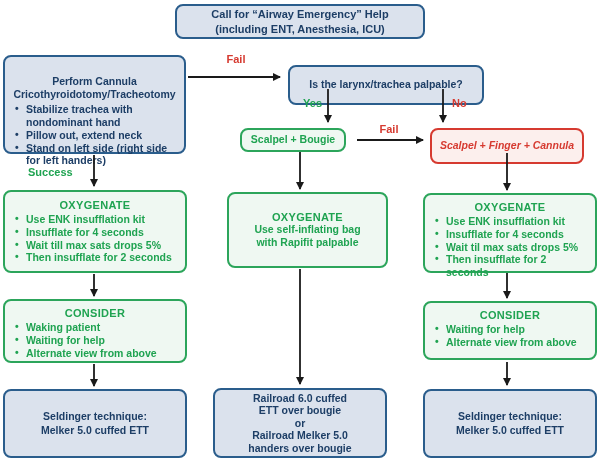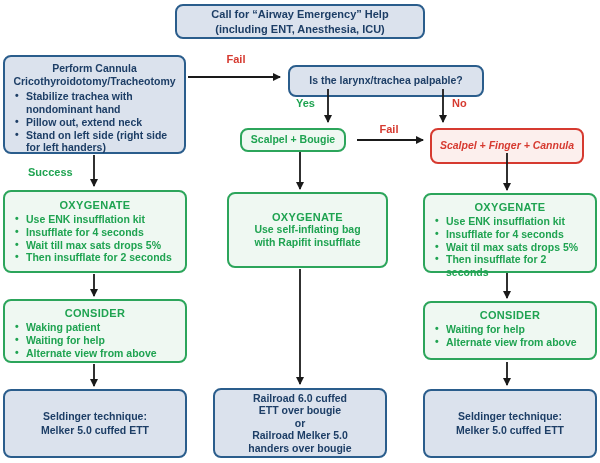--- a/index.html
+++ b/index.html
@@ -52,41 +52,41 @@
       <line x1="94" y1="364" x2="94" y2="386" marker-end="url(#ah)"></line>
       <line x1="300" y1="152" x2="300" y2="189" marker-end="url(#ah)"></line>
       <line x1="300" y1="269" x2="300" y2="384" marker-end="url(#ah)"></line>
       <line x1="507" y1="153" x2="507" y2="190" marker-end="url(#ah)"></line>
       <line x1="507" y1="273" x2="507" y2="298" marker-end="url(#ah)"></line>
       <line x1="507" y1="362" x2="507" y2="385" marker-end="url(#ah)"></line>
     </g>
   </svg>
 
   <div class="lbl red-t" style="left:212px; top:53px; width:48px; text-align:center;">Fail</div>
-  <div class="lbl green-t" style="left:296px; top:97px; width:26px; ">Yes</div>
+  <div class="lbl green-t" style="left:296px; top:97px; width:26px; text-align:right;">Yes</div>
   <div class="lbl red-t" style="left:452px; top:97px;">No</div>
   <div class="lbl red-t" style="left:364px; top:123px; width:50px; text-align:center;">Fail</div>
   <div class="lbl green-t" style="left:28px; top:166px;">Success</div>
 
   <div class="box blue center t11" style="left:175px; top:4px; width:250px; height:35px;">
     <div>Call for “Airway Emergency” Help</div>
     <div>(including ENT, Anesthesia, ICU)</div>
   </div>
 
-  <div class="box blue" style="left:3px; top:55px; width:183px; height:99px; justify-content:flex-start; padding-top:5px;">
+  <div class="box blue" style="left:3px; top:55px; width:183px; height:99px; justify-content:flex-start; padding-top:18px;">
     <div class="center t10">Perform Cannula</div>
     <div class="center t10">Cricothyroidotomy/Tracheotomy</div>
     <ul class="bullets">
       <li>Stabilize trachea with nondominant hand</li>
       <li>Pillow out, extend neck</li>
       <li>Stand on left side (right side for left handers)</li>
     </ul>
   </div>
 
-  <div class="box blue center t10" style="left:288px; top:65px; width:196px; height:32px;">
+  <div class="box blue center t10" style="left:288px; top:65px; width:196px; height:40px;">
     <div>Is the larynx/trachea palpable?</div>
   </div>
 
   <div class="box green center t10" style="left:240px; top:128px; width:106px; height:24px;">
     <div>Scalpel + Bougie</div>
   </div>
 
   <div class="box red center t10" style="left:430px; top:128px; width:154px; height:36px;font-style:italic;">
     <div>Scalpel + Finger + Cannula</div>
   </div>
@@ -97,21 +97,21 @@
       <li>Use ENK insufflation kit</li>
       <li>Insufflate for 4 seconds</li>
       <li>Wait till max sats drops 5%</li>
       <li>Then insufflate for 2 seconds</li>
     </ul>
   </div>
 
   <div class="box green center" style="left:227px; top:192px; width:161px; height:76px;">
     <div class="hdr">OXYGENATE</div>
     <div class="t10">Use self-inflating bag</div>
-    <div class="t10">with Rapifit insufflate</div>
+    <div class="t10">with Rapifit palpable</div>
   </div>
 
   <div class="box green" style="left:423px; top:193px; width:174px; height:80px; justify-content:flex-start; padding-top:6px;">
     <div class="hdr">OXYGENATE</div>
     <ul class="bullets">
       <li>Use ENK insufflation kit</li>
       <li>Insufflate for 4 seconds</li>
       <li>Wait til max sats drops 5%</li>
       <li>Then insufflate for 2 seconds</li>
     </ul>

